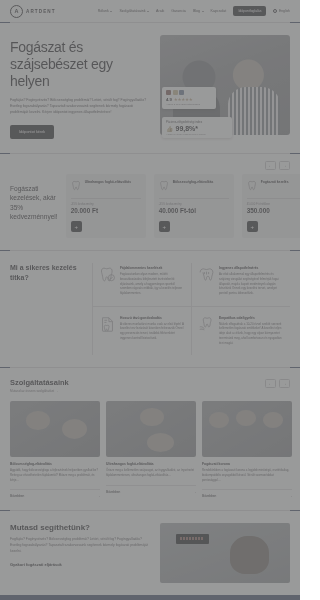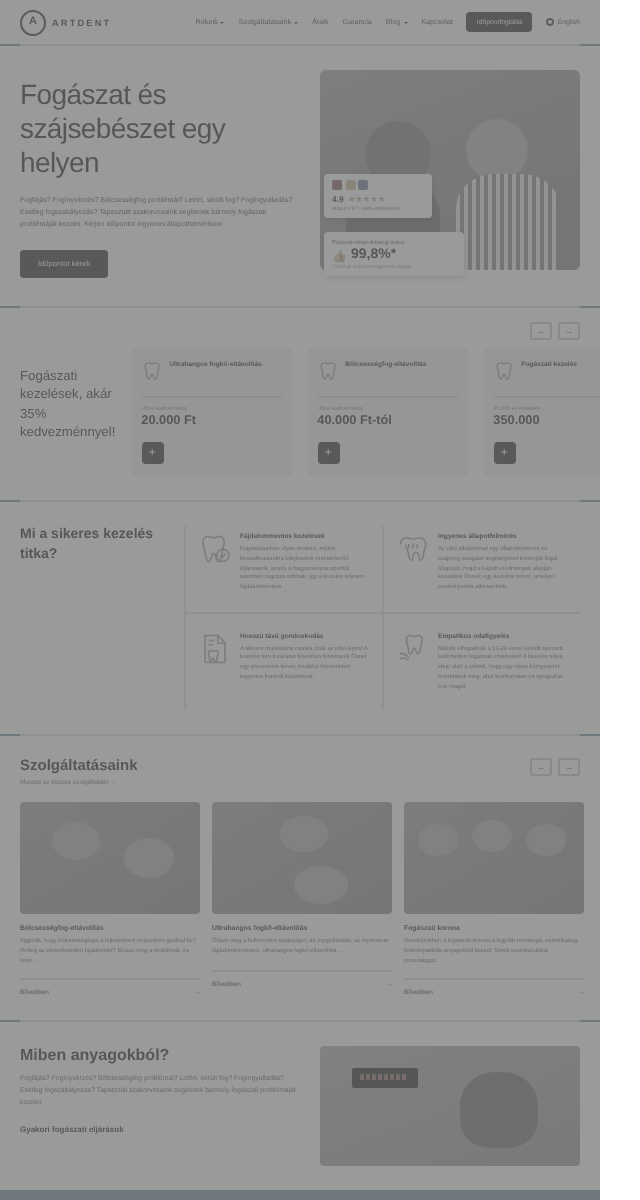--- a/index.html
+++ b/index.html
@@ -9,21 +9,21 @@
     font-family: "Liberation Sans", sans-serif;
     background: #ffffff;
     overflow: hidden;
   }
   
   #page {
     width: 300px; height: 600px;
     position: relative;
     overflow: hidden;
     filter: saturate(0.22) brightness(0.93) contrast(0.72);
-    background: #0ea5e9;
+    background: #1d4ed8;
   }
   #dim {
     position: absolute; inset: 0;
     background: rgba(110,112,116,0.55);
     pointer-events: none;
     z-index: 99;
   }
 
   
   .nav {
@@ -470,21 +470,21 @@
         </div>
       </div>
 
     </div>
   </div>
 
   <div class="rule"></div>
 
   <div class="help">
     <div class="help-left">
-      <h2 class="help-h2">Miben anyagokból?</h2>
+      <h2 class="help-h2">Mutasd segíthetünk?</h2>
       <p class="help-p">Fogfájás? Fogínyvérzés? Bölcsességfog problémái? Letört, sérült fog? Fogíngyulladás? Esetleg fogszabályozás? Tapasztalt szakorvosaink segítenek bármely fogászati problémáját kezelni.</p>
       <div class="help-sub">Gyakori fogászati eljárások</div>
     </div>
     <div class="help-right">
       <div class="help-photo">
         <div class="help-monitor"></div>
         <div class="help-head"></div>
       </div>
     </div>
   </div>

